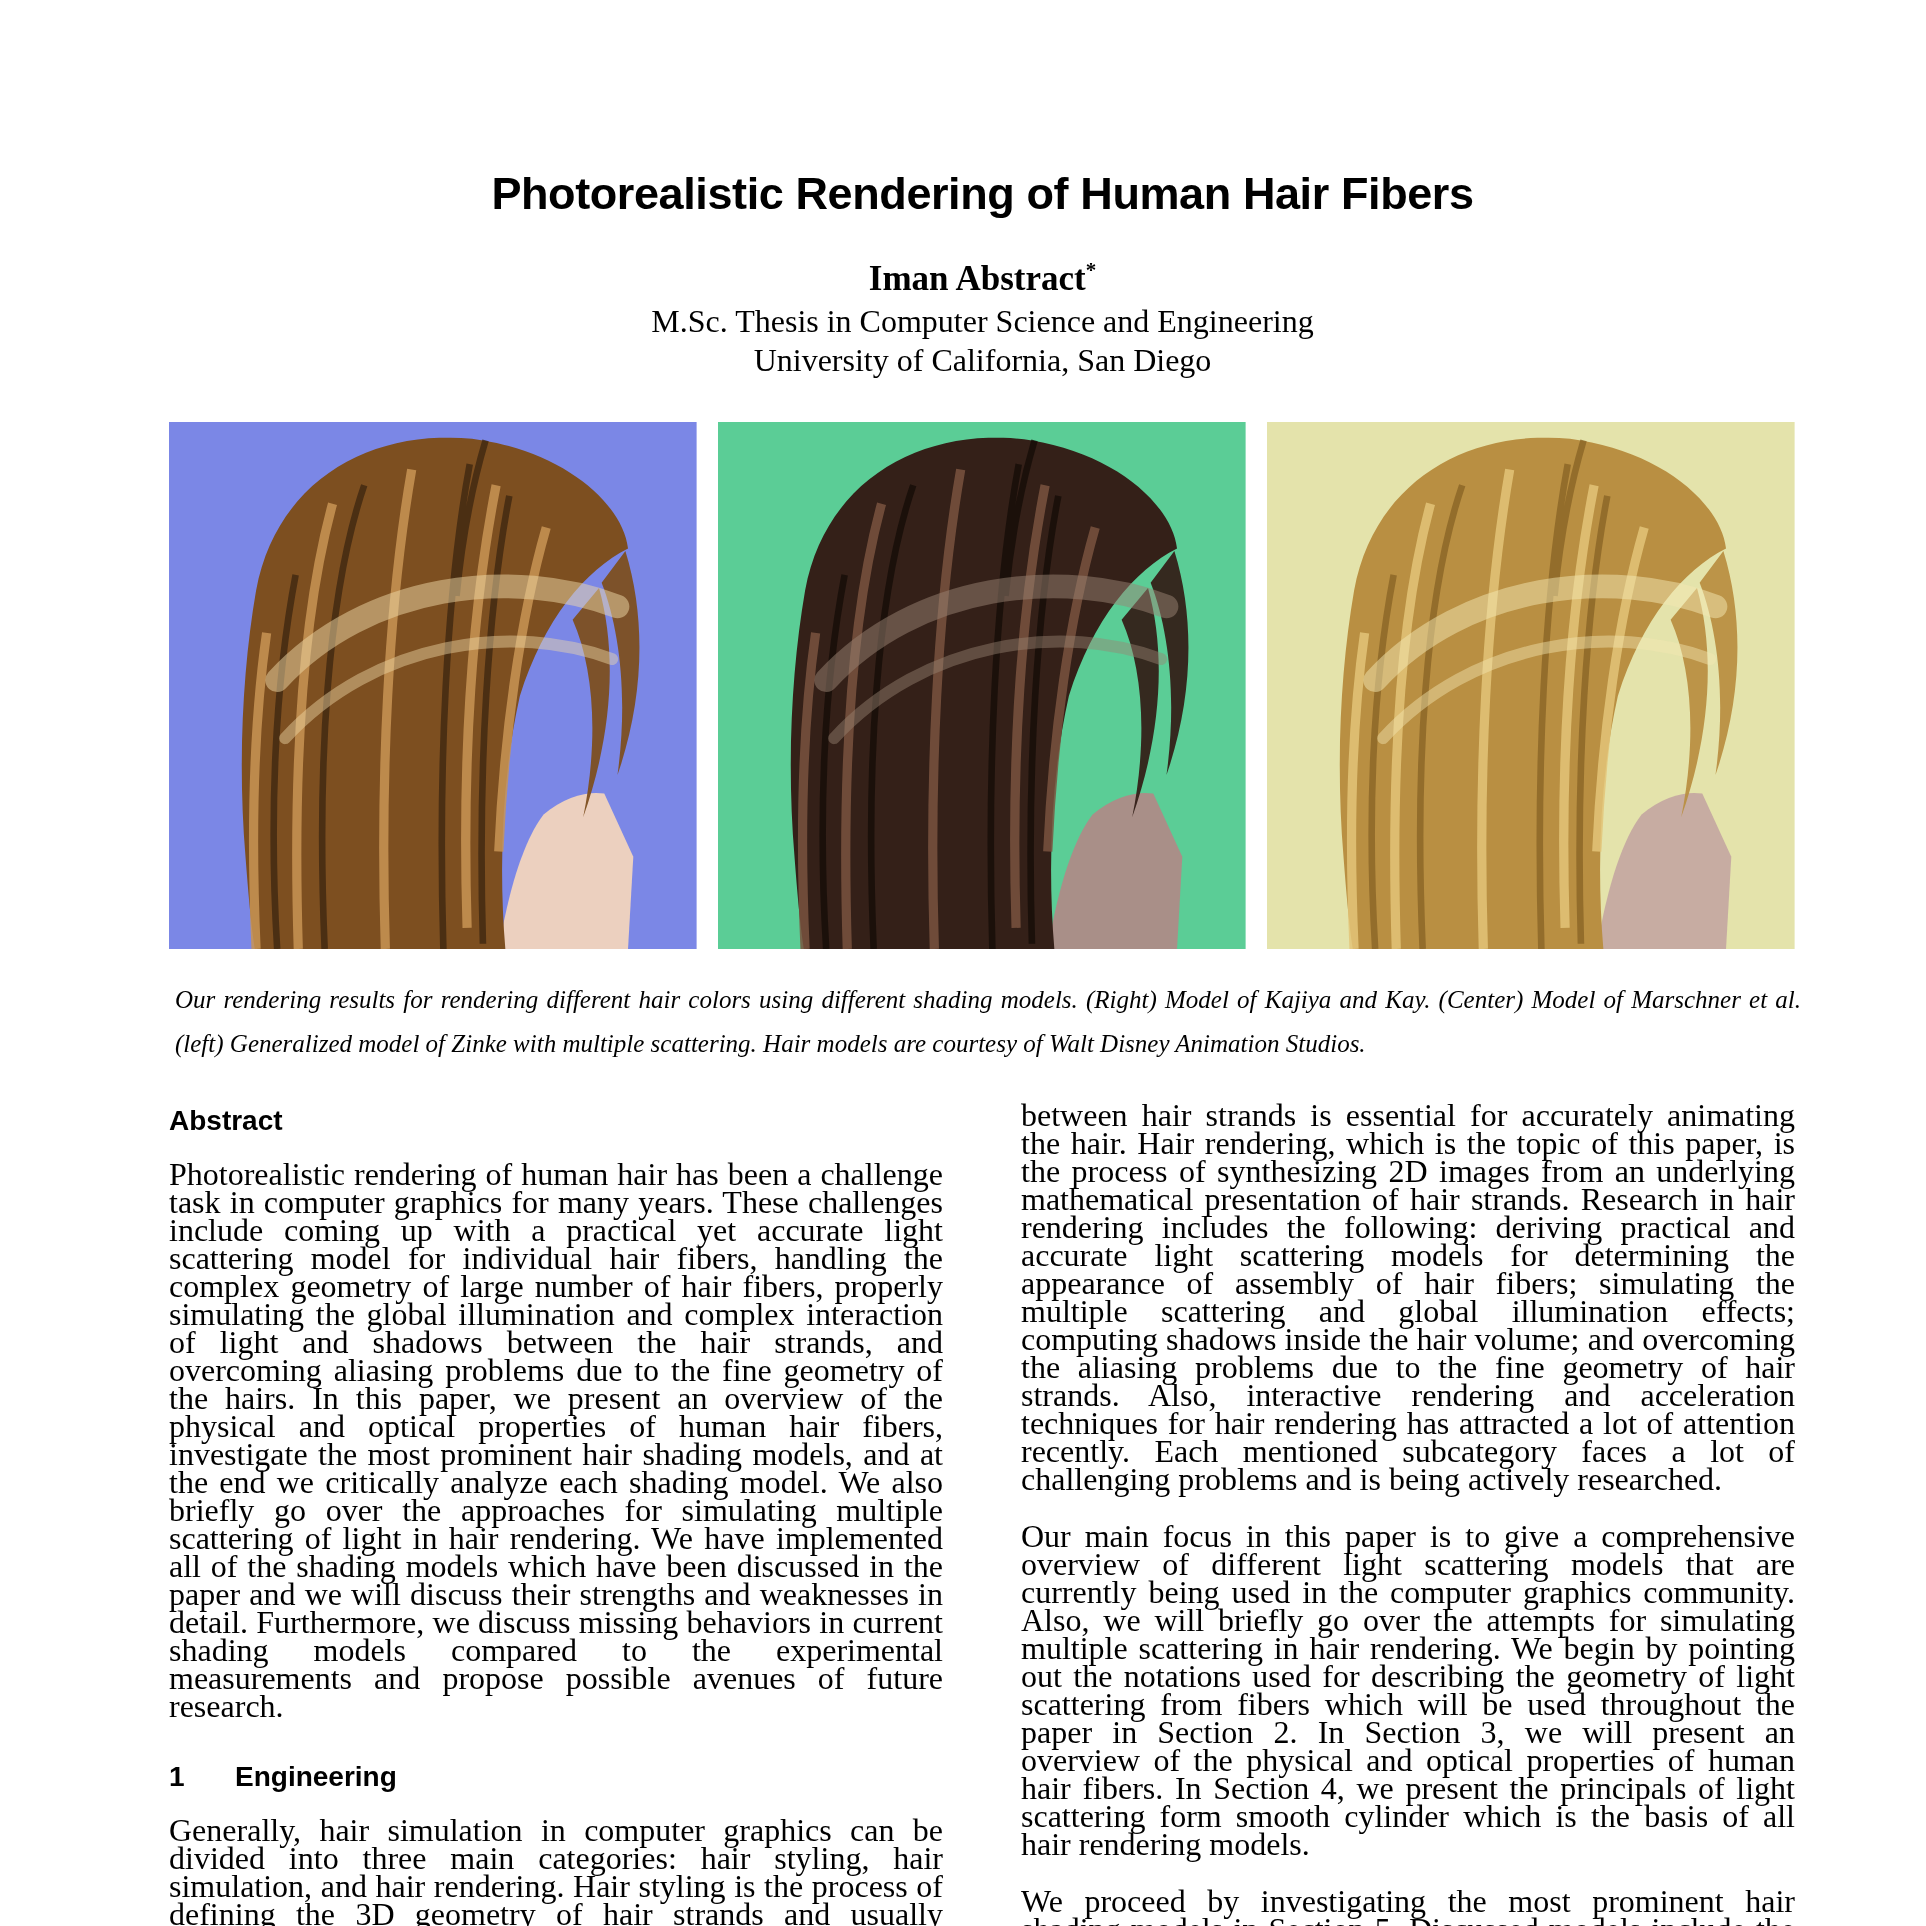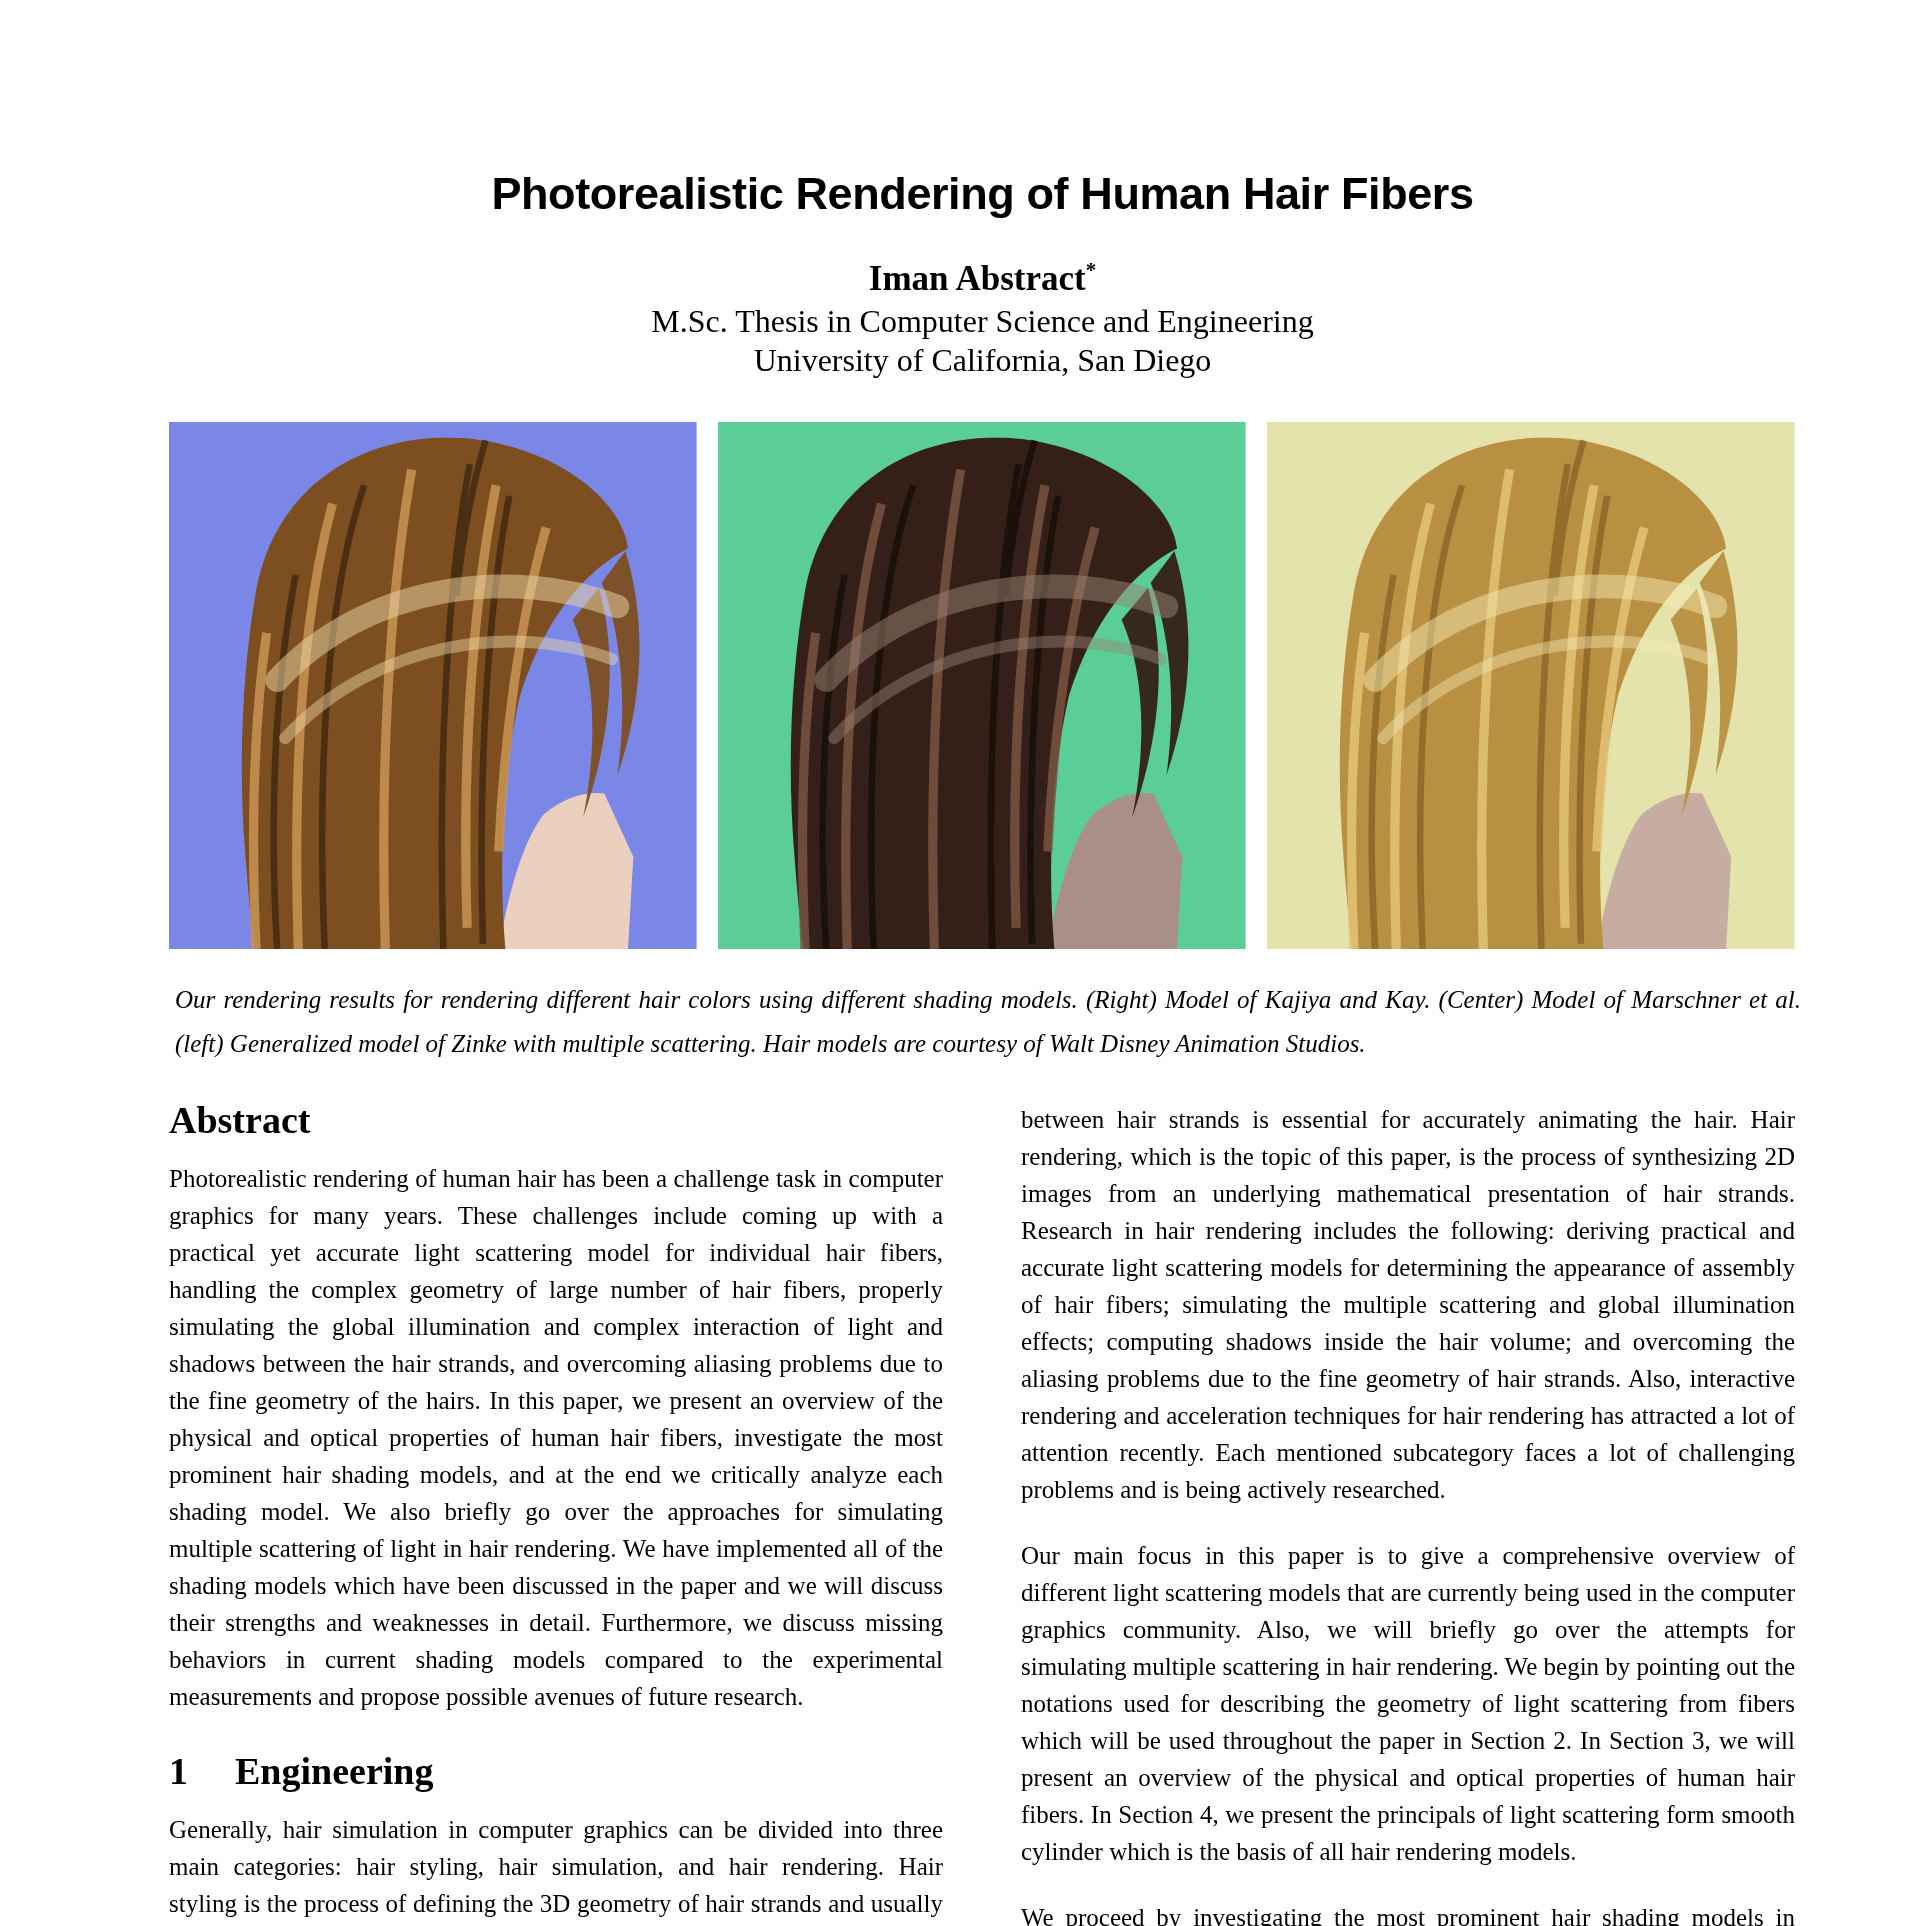--- a/index.html
+++ b/index.html
@@ -66,29 +66,29 @@
   .col{
     position:absolute;
     top:1101px;
     width:774px;
   }
   .col-left{left:169px;}
   .col-right{left:1021px;}
 
   .body-par{
     margin:0 0 29px 0;
-    font-size:25px;
-    line-height:37px;
+    font-size:32px;
+    line-height:28px;
     text-align:justify;
     hyphens:auto;
   }
   .heading{
-    font-family:Liberation Serif, serif;
+    font-family:Liberation Sans, sans-serif;
     font-weight:bold;
-    font-size:38px;
+    font-size:28px;
     line-height:39px;
     margin:0 0 20px 0;
   }
   .heading-intro{margin-top:37px;}
   .sec-num{display:inline-block;width:66px;}
   .inline-label{font-weight:bold;margin-right:16px;}
   .label-par{margin-top:13px;}
 </style>
 </head>
 <body>

